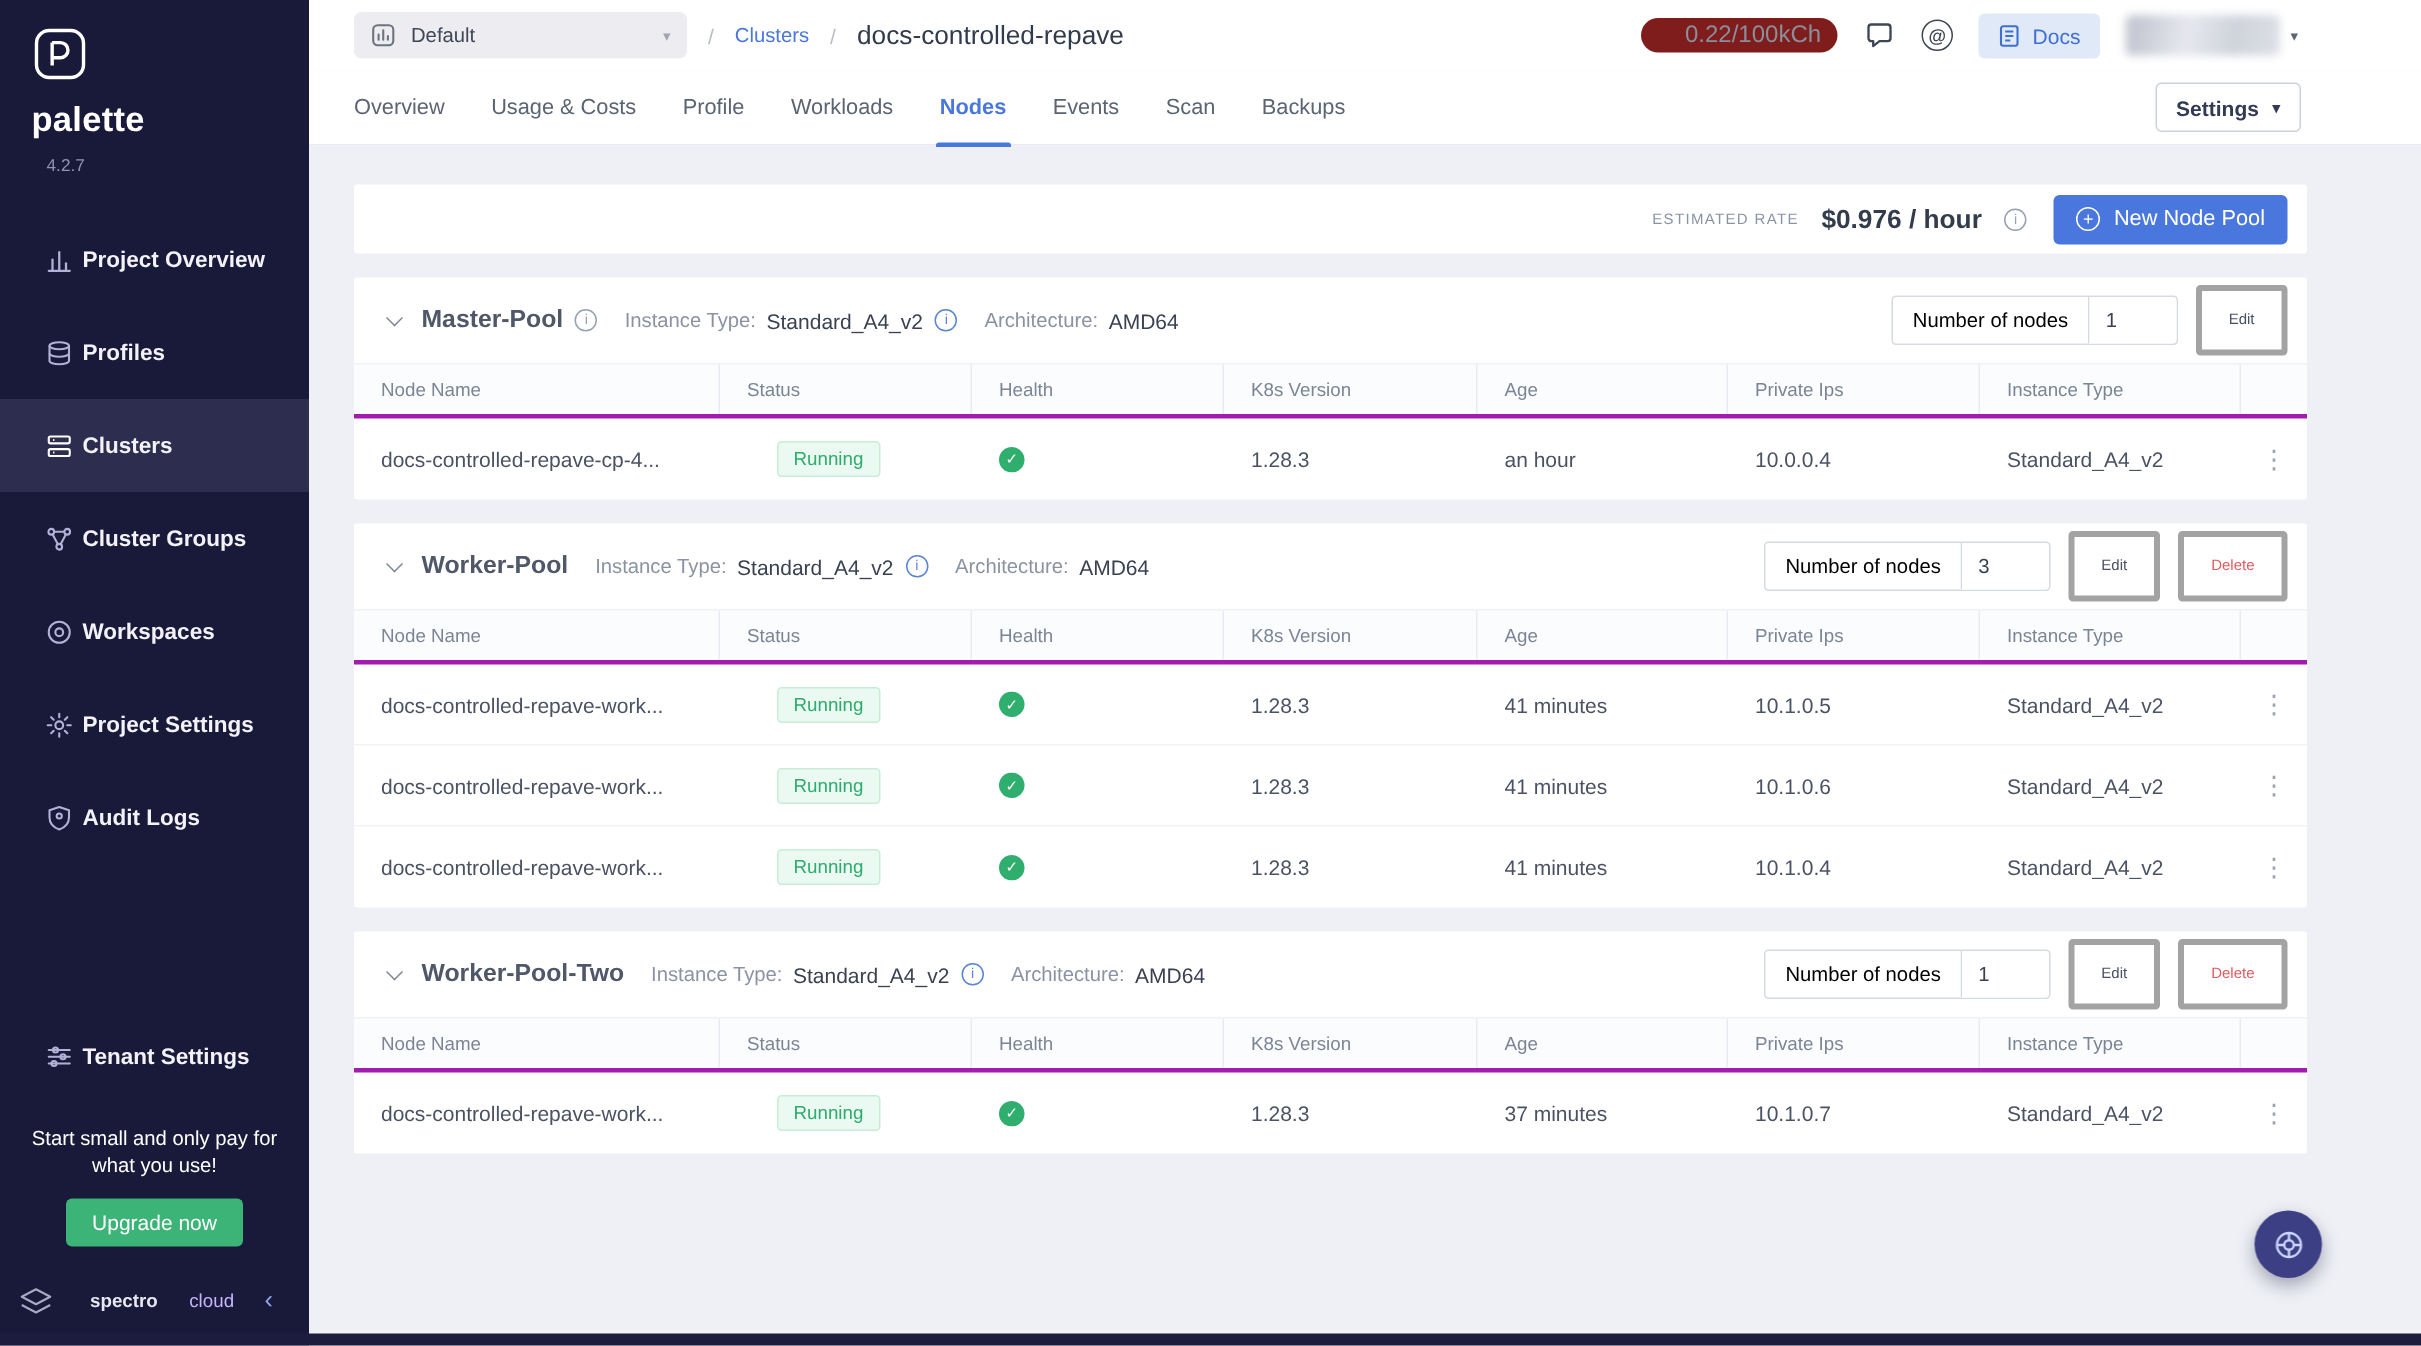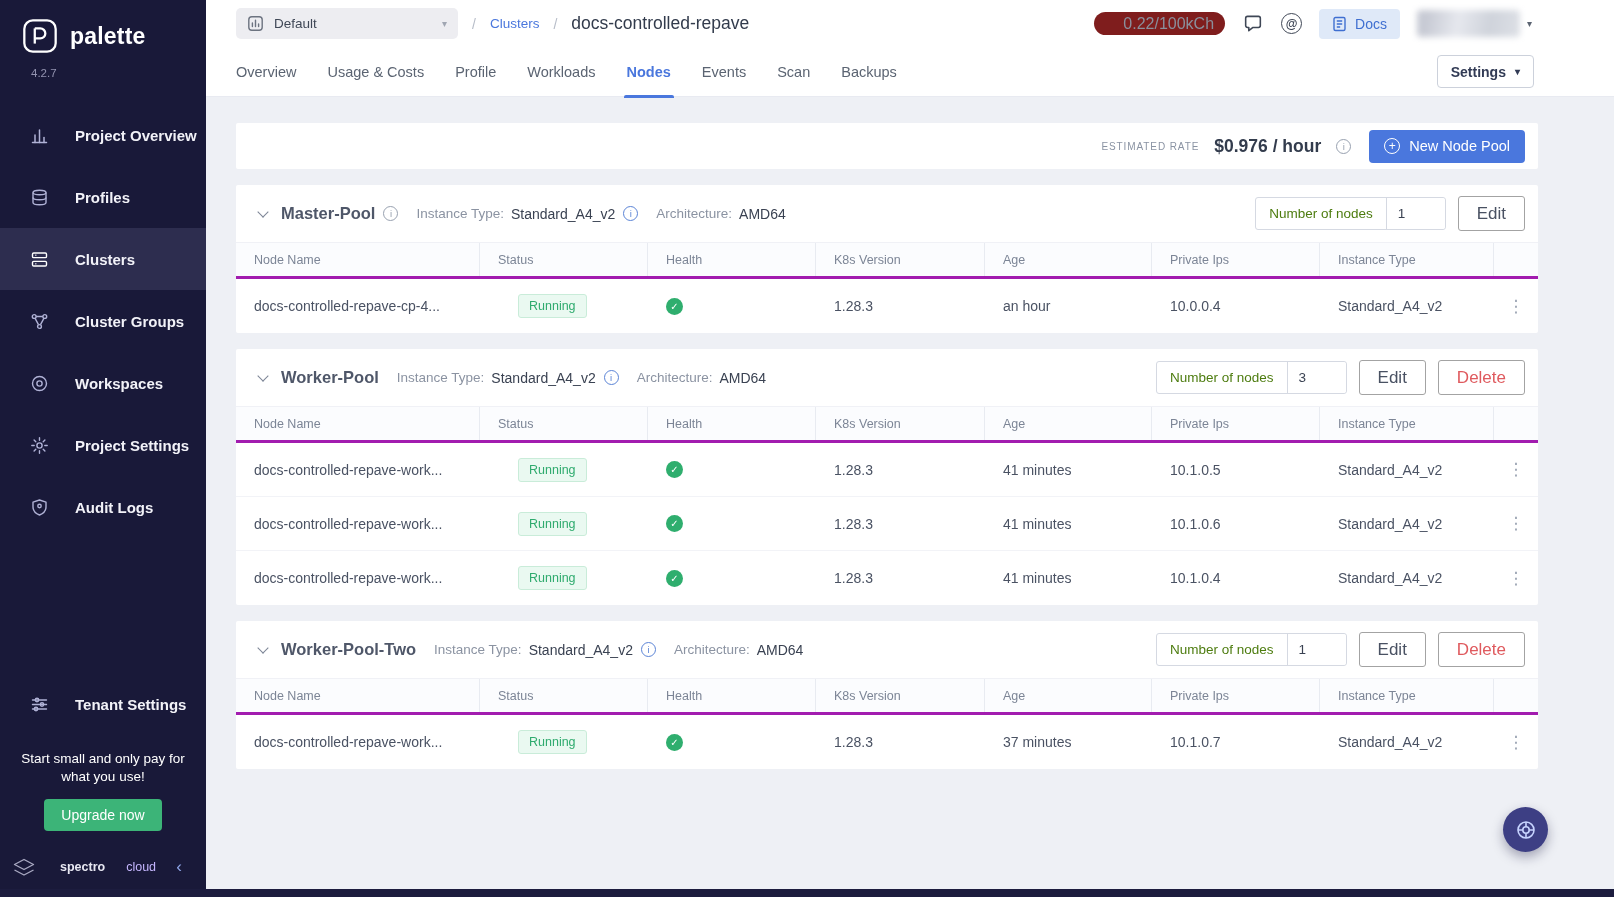--- a/index.html
+++ b/index.html
@@ -6,25 +6,25 @@
   body {
     width:1614px; height:897px; overflow:hidden; position:relative;
     font-family:"Liberation Sans", sans-serif;
     display:flex; background:#eef0f5;
   }
   button { font-family:inherit; cursor:pointer; }
   input { font-family:inherit; }
 
   
   .sidebar { width:206px; flex-shrink:0; background:#191939; color:#fff; display:flex; flex-direction:column; }
-  .logo-row { display:flex; align-items:center; gap:11px; padding:17px 17px 0 21px; }
+  .logo-row { display:flex; align-items:flex-start; gap:11px; padding:17px 17px 0 21px;flex-direction:column; }
   .brand-text { font-size:23px; font-weight:700; letter-spacing:.2px; }
   .version { padding:12px 0 0 31px; font-size:11.5px; color:#9393b0; }
   .nav { margin-top:25px; }
-  .nav-item { display:flex; align-items:center; gap:26px; height:62px; padding-left:29px; font-size:15px; font-weight:600; color:#f2f2f8; cursor:pointer; }
+  .nav-item { display:flex; align-items:center; gap:6px; height:62px; padding-left:29px; font-size:15px; font-weight:600; color:#f2f2f8; cursor:pointer; }
   .nav-item.active { background:#2d2d4f; }
   .nav-icon { width:20px; height:20px; display:flex; align-items:center; justify-content:center; color:#b0b2d6; flex-shrink:0; }
   .nav-item.active .nav-icon { color:#ffffff; }
   .sidebar-bottom { margin-top:auto; }
   .promo { padding:14px 20px 0; text-align:center; font-size:13.5px; line-height:1.35; color:#ffffff; }
   .upgrade-btn { display:block; margin:13px auto 0; background:#3cb478; color:#fff; border:none; border-radius:4px; font-size:14px; padding:8px 17px; }
   .sidebar-footer { display:flex; align-items:center; padding:26px 10px 20px 12px; }
   .footer-brand { display:flex; align-items:center; gap:24px; }
   .footer-brand-bold { font-size:12.5px; font-weight:700; color:#e8e8f2; }
   .footer-brand-light { font-size:12.5px; color:#c4b5fd; margin-left:-3px; }
@@ -67,23 +67,23 @@
 
   .pool-card { background:#fff; margin-top:16px; border-radius:2px; }
   .pool-header { height:57px; display:flex; align-items:center; padding:0 13px 0 23px; }
   .chevron-down { width:8px; height:8px; border-right:1.7px solid #7c8596; border-bottom:1.7px solid #7c8596; transform:rotate(45deg); margin-top:-4px; flex-shrink:0; cursor:pointer; }
   .pool-name { font-size:16.5px; font-weight:700; color:#4f5769; margin-left:14px; white-space:nowrap; }
   .meta-label { font-size:13.5px; color:#8b93a2; margin-left:18px; white-space:nowrap; }
   .meta-value { font-size:14px; color:#3a4252; margin-left:7px; white-space:nowrap; }
   .pool-header .info-icon { margin-left:8px; }
   .pool-actions { margin-left:auto; display:flex; gap:12px; align-items:center; }
   .nodes-control { display:flex; height:33px; border:1px solid #d5d9e2; border-radius:3px; background:#fff; }
-  .nodes-label { display:flex; align-items:center; padding:0 13px; font-size:13.5px; color:#4d7c0f; white-space:nowrap; }
+  .nodes-label { display:flex; align-items:center; padding:0 13px; font-size:13.5px; color:#000000; white-space:nowrap; }
   .nodes-input { width:59px; border:none; border-left:1px solid #d5d9e2; padding:0 11px; font-size:13.5px; color:#3a4252; outline:none; border-radius:0 3px 3px 0; }
-  .btn-outline { height:35px; padding:0 18px; background:#fff; border:1px solid #a3a3a3; border-radius:3px; font-size:17px; color:#495162; }
+  .btn-outline { height:47px; padding:0 18px; background:#fff; border:4px solid #a3a3a3; border-radius:3px; font-size:10px; color:#495162; }
   .btn-outline.danger { color:#df5a5e; }
 
   .tbl-head, .row { display:grid; grid-template-columns:244px 168px 168px 169px 167px 168px 174px 1fr; }
   .tbl-head { height:37px; background:#fbfcfe; border-top:1px solid #f0f1f6; border-bottom:3px solid #a21caf; }
   .th { font-size:12.5px; color:#7c8596; padding-left:18px; display:flex; align-items:center; border-right:1px solid #e8ebf1; }
   .th:last-child { border-right:none; }
   .row { height:54px; align-items:center; border-bottom:1px solid #f2f3f7; }
   .row:last-child { border-bottom:none; }
   .cell { padding-left:18px; font-size:14px; color:#4a5263; white-space:nowrap; overflow:hidden; text-overflow:ellipsis; }
   .badge { display:inline-block; background:#eaf9f1; color:#2fab6e; border:1px solid #c9ecd9; border-radius:3px; font-size:12.5px; padding:4px 10px;margin-left:20px; }

